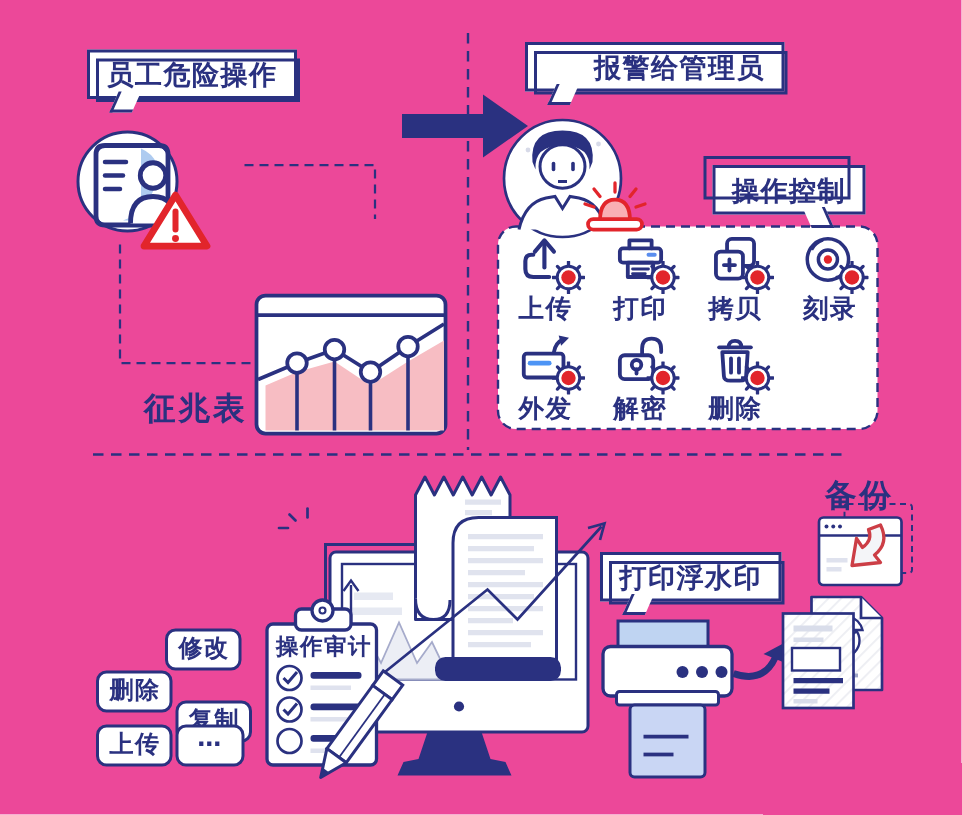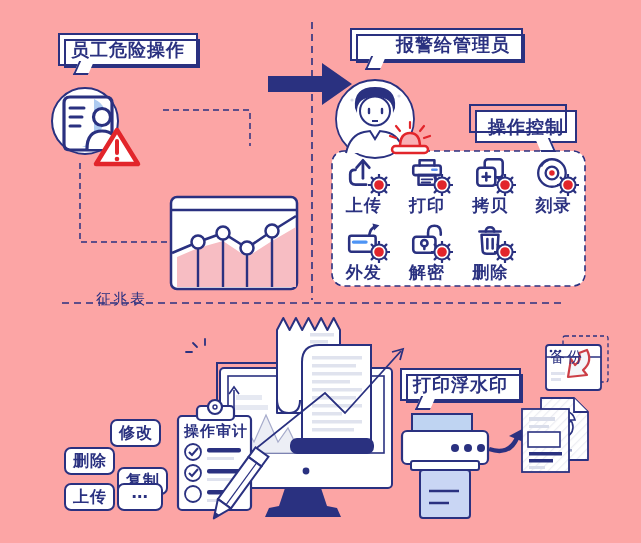--- a/index.html
+++ b/index.html
@@ -4,21 +4,21 @@
 <style>
   :root{
     --navy:#2A3180;
     --red:#E2252B;
     --pink:#F7BDC3;
     --lblue:#BFD4F2;
     --gray:#E0E3EE;
   }
   html,body{margin:0;padding:0;background:#fff;}
   #stage{
-    position:relative;width:641px;height:543px;background:#fca5a5;overflow:hidden;
+    position:relative;width:641px;height:543px;background:#ec4899;overflow:hidden;
     font-family:"Liberation Sans","DejaVu Sans",sans-serif;color:var(--navy);
   }
   #art{position:absolute;left:0;top:0;z-index:1;}
   
   .bubble{
     position:absolute;z-index:2;background:#fff;border:2px solid var(--navy);
     font-size:18px;font-weight:bold;letter-spacing:1px;line-height:1;
     padding:6px 11px 5px;white-space:nowrap;color:var(--navy);
   }
   .bubble::before{
@@ -28,21 +28,21 @@
   .echo-rd::before{left:4px;top:4px;}
   .echo-ld::before{left:-8px;top:4px;}
   .echo-lu::before{left:-8px;top:-8px;}
   .bubble::after{
     content:'';position:absolute;width:13px;height:12px;background:#fff;
     bottom:-11px;
   }
   .tail-l::after{left:16px;border-left:2px solid var(--navy);border-bottom:2px solid var(--navy);transform:skewX(-24deg);}
   .tail-r::after{right:22px;border-right:2px solid var(--navy);border-bottom:2px solid var(--navy);transform:skewX(24deg);}
   
-  .caption{position:absolute;z-index:2;font-weight:normal;font-size:15px;letter-spacing:2px;color:var(--navy);white-space:nowrap;margin-top:32px;}
+  .caption{position:absolute;z-index:2;font-weight:bold;font-size:21px;letter-spacing:2px;color:var(--navy);white-space:nowrap;}
   
   #control-grid{
     position:absolute;left:332px;top:151px;width:253px;height:135px;z-index:2;
     display:grid;grid-template-columns:repeat(4,1fr);grid-template-rows:1fr 1fr;
   }
   .ctrl{display:flex;flex-direction:column;align-items:center;justify-content:flex-end;padding-bottom:2px;}
   .ctrl .glyph-wrap{position:relative;width:36px;height:36px;}
   .ctrl .badge{position:absolute;right:-8px;bottom:-5px;}
   .ctrl-label{font-size:17px;font-weight:bold;letter-spacing:1px;margin-top:3px;color:var(--navy);}
   

